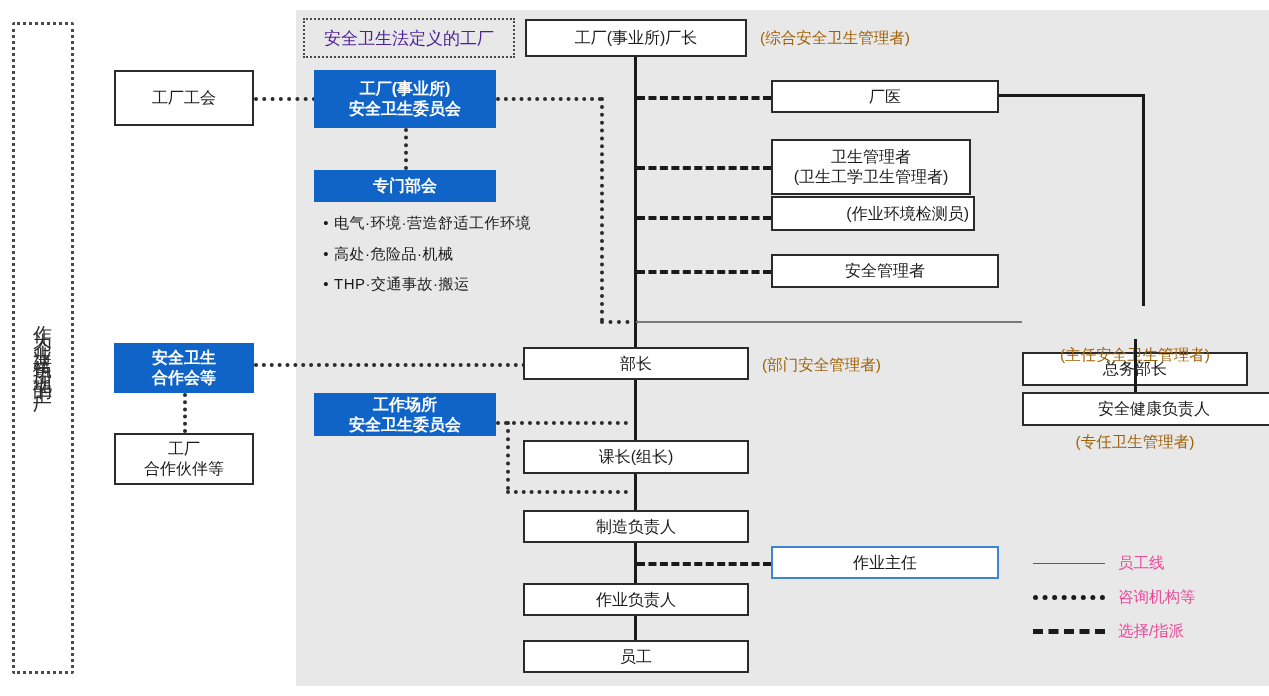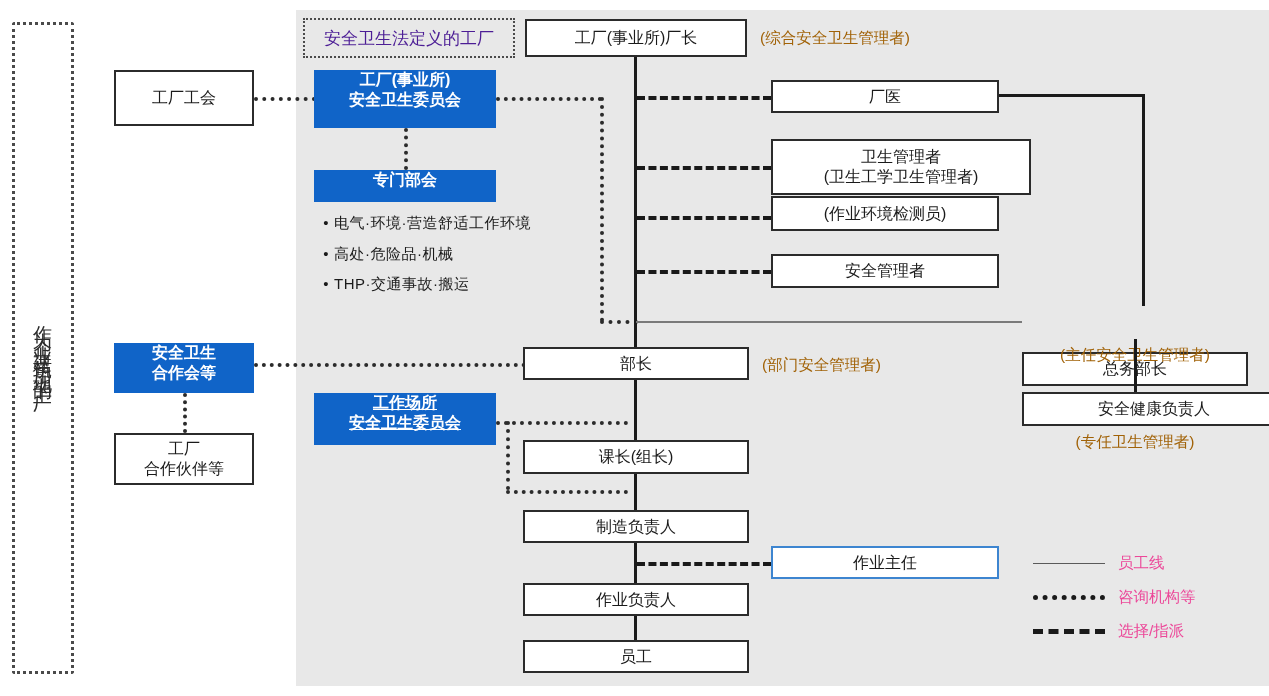--- a/index.html
+++ b/index.html
@@ -15,21 +15,21 @@
   
   .outerframe{left:12px;top:22px;width:62px;height:652px;border:3px dotted #4a4a4a;border-radius:3px;}
   .vertlabel{left:12px;top:22px;width:62px;height:652px;display:flex;align-items:center;justify-content:center;}
   .vertlabel span{writing-mode:vertical-rl;text-orientation:upright;font-size:19px;color:#2b2b2b;
                   letter-spacing:7px;line-height:1;font-weight:400;}
 
   
   .box{background:#ffffff;border:2.5px solid #2b2b2b;display:flex;align-items:center;
        justify-content:center;text-align:center;font-size:16px;color:#1a1a1a;line-height:1.22;padding:0 4px;}
   .box.blueborder{border:2px solid #3d85d0;}
-  .bluebox{background:#1064c8;color:#ffffff;display:flex;justify-content:center;
+  .bluebox{background:#1064c8;color:#ffffff;display:flex;align-items:center;justify-content:center;
            text-align:center;font-size:16px;font-weight:bold;line-height:1.25;}
   .dashframe{border:2.5px dotted #4a4a4a;background:#e8e8e8;display:flex;align-items:center;
              justify-content:center;font-size:17px;color:#4c1d95;}
 
   
   .caption{font-size:15.5px;color:#a16207;white-space:nowrap;}
   .caption.ctr{text-align:center;}
 
   
   .bullets{font-size:15px;color:#1a1a1a;line-height:1;}
@@ -115,27 +115,27 @@
   <div class="abs caption" style="left:760px;top:28px;">(综合安全卫生管理者)</div>
 
   <div class="ln v" style="left:634px;top:57px;height:583px;"></div>
 
   <div class="dashh" style="left:637px;top:96px;width:134px;"></div>
   <div class="abs box" style="left:771px;top:80px;width:228px;height:33px;">
     <span>厂医</span>
   </div>
 
   <div class="dashh" style="left:637px;top:166px;width:134px;"></div>
-  <div class="abs box" style="left:771px;top:139px;width:260px;height:56px;">
+  <div class="abs box" style="left:771px;top:139px;width:200px;height:56px;">
     <span style="white-space:pre-line;">卫生管理者
 (卫生工学卫生管理者)</span>
   </div>
 
   <div class="dashh" style="left:637px;top:216px;width:134px;"></div>
-  <div class="abs box" style="left:771px;top:196px;width:228px;height:35px;">
+  <div class="abs box" style="left:771px;top:196px;width:204px;height:35px;justify-content:flex-end;">
     <span>(作业环境检测员)</span>
   </div>
 
   <div class="dashh" style="left:637px;top:270px;width:134px;"></div>
   <div class="abs box" style="left:771px;top:254px;width:228px;height:34px;">
     <span>安全管理者</span>
   </div>
 
   <div class="ln h" style="left:999px;top:94px;width:146px;"></div>
   <div class="ln v" style="left:1142px;top:94px;height:212px;"></div>
@@ -159,21 +159,21 @@
 合作会等</span>
   </div>
   <div class="doth" style="left:254px;top:363px;width:272px;"></div>
   <div class="dotv" style="left:183px;top:393px;height:40px;"></div>
 
   <div class="abs box" style="left:114px;top:433px;width:140px;height:52px;">
     <span style="white-space:pre-line;">工厂
 合作伙伴等</span>
   </div>
 
-  <div class="abs bluebox" style="left:314px;top:393px;width:182px;height:52px;text-decoration:underline;">
+  <div class="abs bluebox" style="left:314px;top:393px;width:182px;height:43px;">
     <span style="white-space:pre-line;">工作场所
 安全卫生委员会</span>
   </div>
 
   <div class="doth" style="left:496px;top:421px;width:132px;"></div>
   <div class="dotv" style="left:506px;top:421px;height:69px;"></div>
   <div class="doth" style="left:506px;top:490px;width:122px;"></div>
 
   <div class="abs box" style="left:523px;top:347px;width:226px;height:33px;">
     <span>部长</span>

